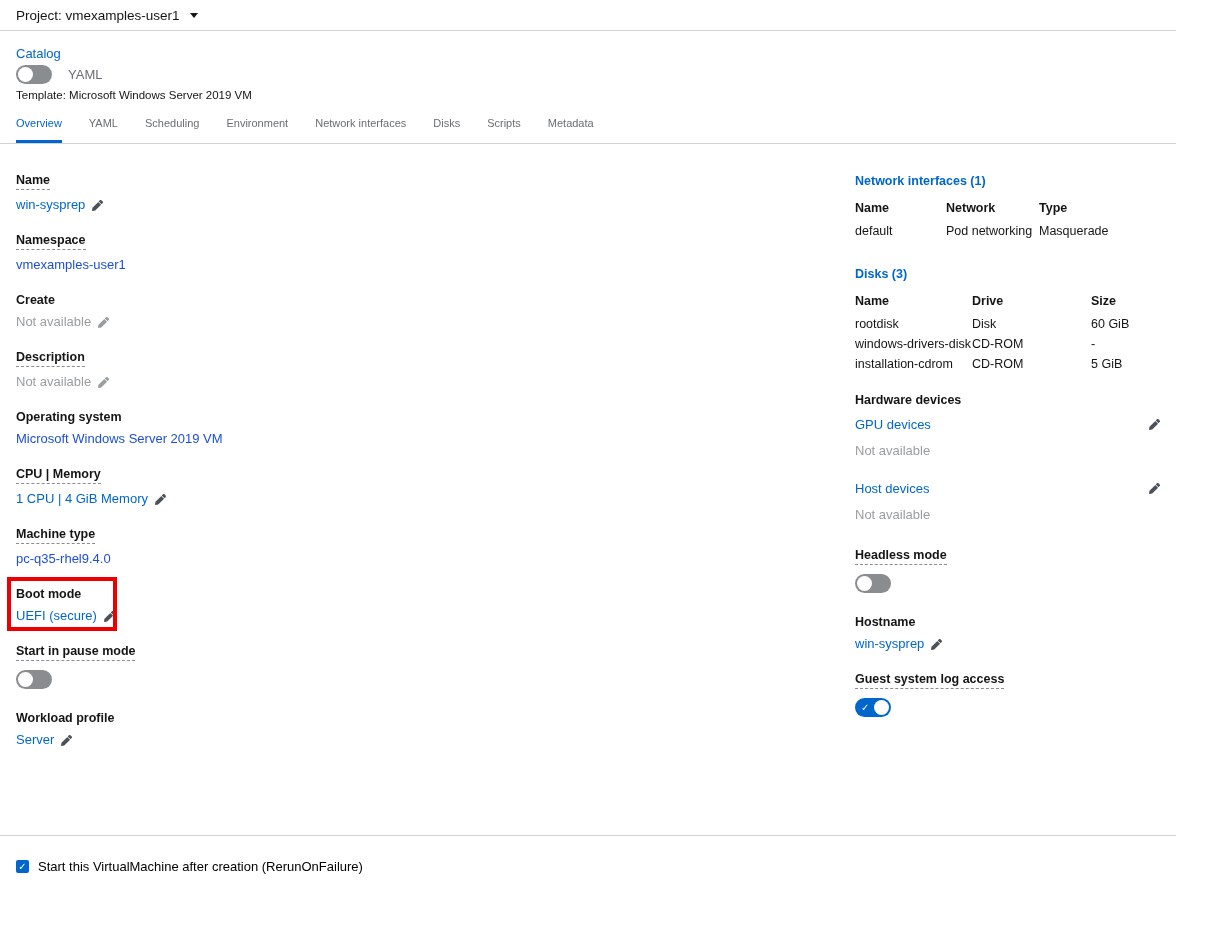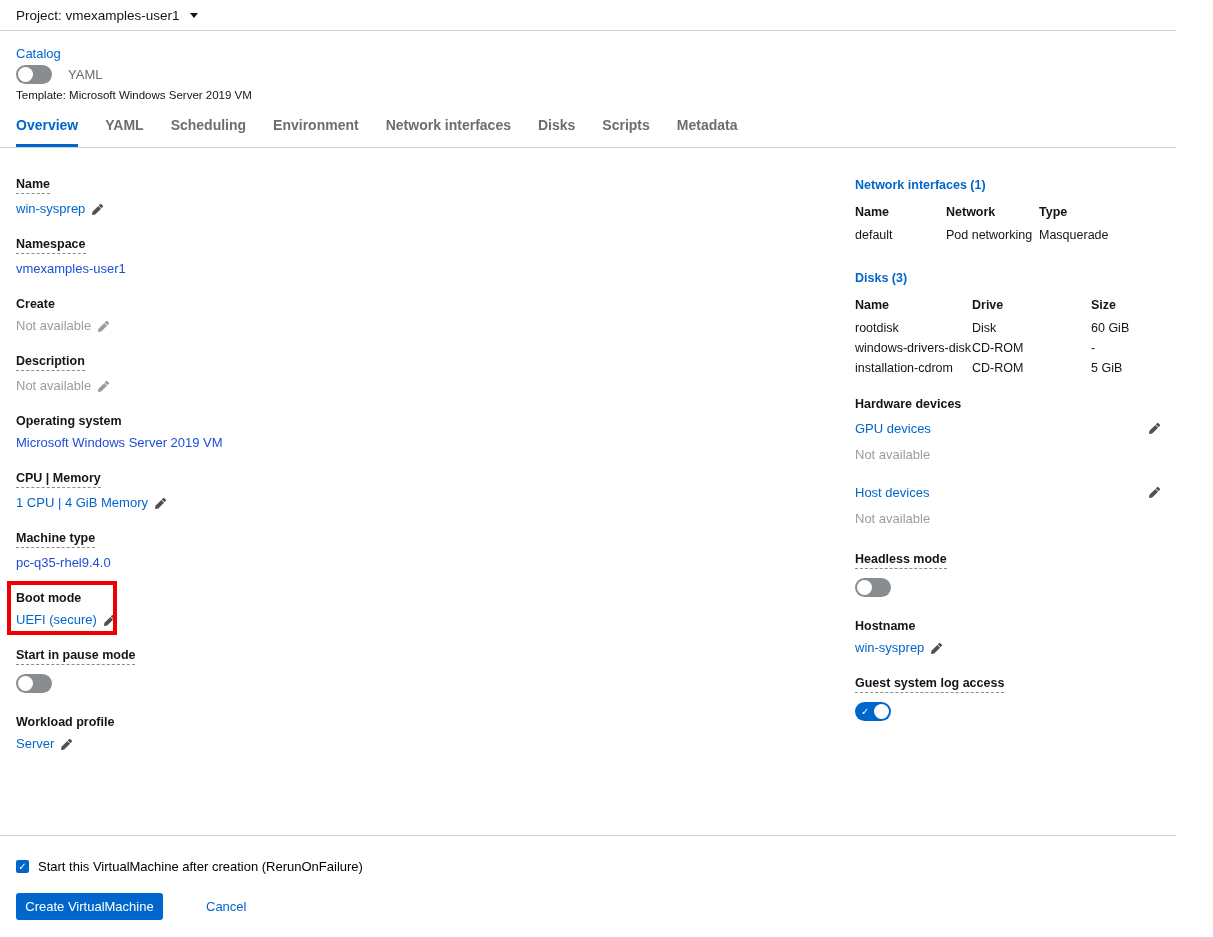--- a/index.html
+++ b/index.html
@@ -19,21 +19,21 @@
   
   .page-header { padding: 13px 16px 6px 16px; flex: 0 0 auto; }
   .breadcrumb { color: #0066cc; font-size: 13px; text-decoration: none; cursor: pointer; display: inline-block; }
   .title-row { display: flex; align-items: center; gap: 12px; margin-top: 3px; }
   .page-title { font-size: 21px; font-weight: 700; letter-spacing: 0.1px; color: #151515; }
   .switch-label { color: #6a6e73; font-size: 13px; margin-left: 4px; }
   .subtitle { font-size: 11.5px; color: #151515; margin-top: 5px; }
 
   
   .tabs { display: flex; border-bottom: 1px solid #d2d2d2; padding: 0 16px; flex: 0 0 auto; }
-  .tab { font-size: 14px; color: #6a6e73; text-decoration: none; padding: 10px 0 11px 0; margin-right: 27px; cursor: pointer; border-bottom: 3px solid transparent; font-weight: bold; }
+  .tab { font-size: 11px; color: #6a6e73; text-decoration: none; padding: 10px 0 11px 0; margin-right: 27px; cursor: pointer; border-bottom: 3px solid transparent; }
   .tab.active { color: #0066cc; border-bottom-color: #0066cc; }
 
   
   .content { flex: 1 1 auto; display: grid; grid-template-columns: 839px 1fr; padding: 26px 16px 0 16px; overflow: hidden; }
 
   .field { margin-bottom: 17px; position: relative; }
   .field-label { font-size: 12.5px; font-weight: 700; color: #151515; display: inline-block; margin-bottom: 7px; }
   .field-label.dashed { border-bottom: 1px dashed #8a8d90; padding-bottom: 2px; cursor: pointer; }
   .field-value { font-size: 13px; line-height: 16px; display: flex; align-items: center; gap: 7px; }
   .link { color: #0066cc; text-decoration: none; cursor: pointer; }
@@ -311,19 +311,15 @@
     </div>
   </div>
 
   <div class="footer">
     <label class="checkbox-row">
       <span class="checkbox">
         <span class="check">✓</span>
       </span>
       <span class="checkbox-label">Start this VirtualMachine after creation (RerunOnFailure)</span>
     </label>
-    <div class="actions">
-      <button class="btn-primary">Create VirtualMachine</button>
-      <a class="btn-link">Cancel</a>
-    </div>
   </div>
 
 </div>
 
 </body></html>

